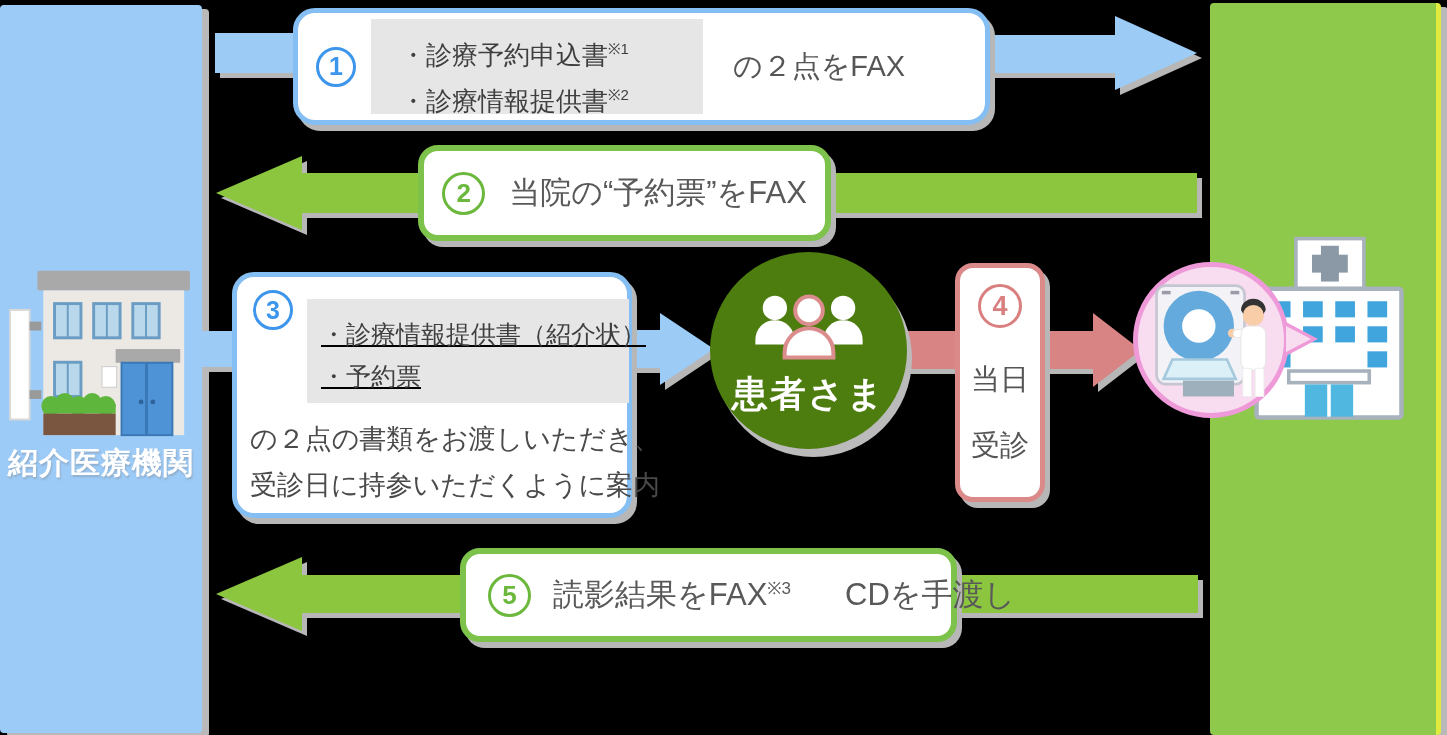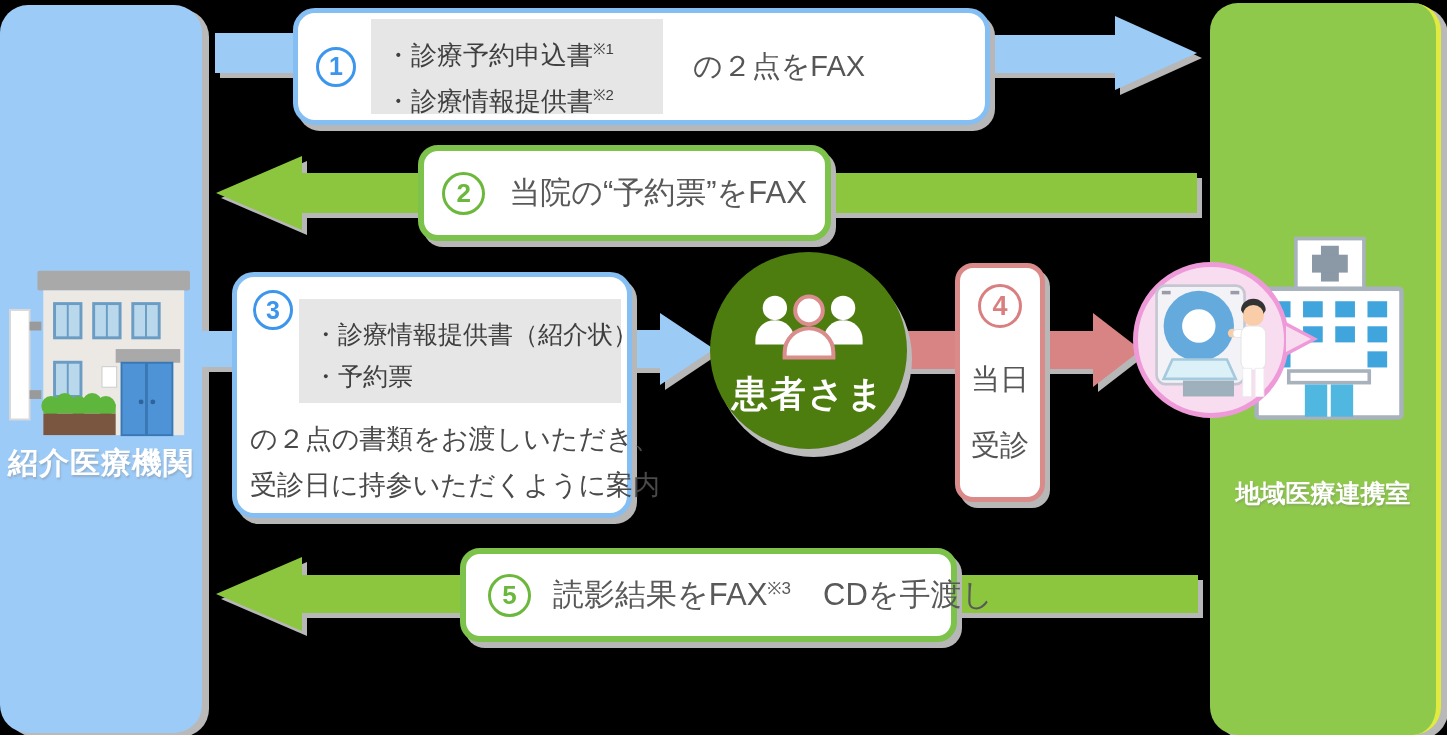--- a/index.html
+++ b/index.html
@@ -1,20 +1,20 @@
 <!DOCTYPE html>
 <html><head>
 <meta charset="utf-8">
 <style>
   html,body{margin:0;padding:0;background:#000;}
   .stage{position:relative;width:1447px;height:735px;background:#000;overflow:hidden;
          font-family:"Liberation Sans",sans-serif;}
 
   
-  .panel{position:absolute;border-radius:28px;box-shadow:7px 4px 0 #b9b9b9;}
+  .panel{position:absolute;border-radius:4px;box-shadow:7px 4px 0 #b9b9b9;}
   .panel.left{left:0;top:5px;width:202px;height:728px;background:#9dcbf7;}
   .panel.right{left:1210px;top:3px;width:226px;height:732px;background:#8fc94c;
                border-right:5px solid #e0ea3f;}
   .panel-label{position:absolute;width:100%;text-align:center;color:#fff;font-weight:700;
                text-shadow:1px 2px 2px rgba(120,120,120,.35);}
   .panel.left .panel-label{top:438px;font-size:30px;letter-spacing:1px;}
   .panel.right .lbl1{top:442px;font-size:25px;}
   .panel.right .lbl2{top:474px;font-size:25px;}
 
   
@@ -37,46 +37,46 @@
   .num.blue{width:40px;height:40px;border:3px solid #3d96ec;color:#3d96ec;font-size:25px;}
   .num.green{width:43px;height:43px;border:3px solid #6cb83c;color:#6cb83c;font-size:26px;}
   .num.pink{width:44px;height:44px;border:3px solid #d97f7f;color:#d97f7f;font-size:27px;}
 
   .graybox{background:#e6e6e6;box-sizing:border-box;}
   .doc-line{font-size:26px;color:#3f3f3f;white-space:nowrap;}
   .doc-line sup{font-size:15px;color:#3f3f3f;}
 
   
   #box1{left:293px;top:8px;width:697px;height:117px;display:flex;align-items:center;padding-left:18px;}
-  #box1 .graybox{margin-left:15px;width:292px;height:95px;padding:10px 12px 0 14px;}
+  #box1 .graybox{margin-left:15px;width:332px;height:95px;padding:10px 12px 0 29px;}
   #box1 .doc-line{line-height:40px;}
   #box1 .suffix{margin-left:30px;font-size:29px;color:#565656;white-space:nowrap;}
 
   
   #box2{left:418px;top:145px;width:413px;height:96px;display:flex;align-items:center;justify-content:center;gap:24px;}
   #box2 .lbl{font-size:31px;color:#595959;white-space:nowrap;}
 
   
   #box3{left:232px;top:272px;width:400px;height:246px;}
   #box3 .num{position:absolute;left:16px;top:13px;}
-  #box3 .graybox{position:absolute;left:62px;top:22px;width:322px;height:104px;padding:14px 0 0 14px;}
+  #box3 .graybox{position:absolute;left:70px;top:22px;width:322px;height:104px;padding:14px 0 0 14px;text-decoration:underline;}
   #box3 .doc-line{font-size:25px;line-height:42px;}
   #box3 .note1{position:absolute;left:13px;top:144px;font-size:27px;color:#4a4a4a;white-space:nowrap;}
   #box3 .note2{position:absolute;left:13px;top:190px;font-size:27px;color:#4a4a4a;white-space:nowrap;}
 
   
   #box4{left:955px;top:263px;width:90px;height:239px;display:flex;flex-direction:column;align-items:center;padding-top:16px;}
   #box4 .v{font-size:29px;color:#555;font-weight:500;}
   #box4 .v1{margin-top:32px;} #box4 .v2{margin-top:26px;}
 
   
   #box5{left:460px;top:548px;width:497px;height:94px;display:flex;align-items:center;padding-left:22px;gap:22px;}
   #box5 .lbl{font-size:31px;color:#595959;white-space:nowrap;}
   #box5 .lbl sup{font-size:17px;}
-  #box5 .lbl .part2{margin-left:32px;text-align:center;}
+  #box5 .lbl .part2{margin-left:54px;text-align:center;}
 
   
   #patient{position:absolute;left:710px;top:252px;width:197px;height:197px;border-radius:50%;
            background:#4d7c0f;box-shadow:5px 8px 0 #bbb;z-index:2;}
   #patient svg{position:absolute;left:34px;top:30px;}
   #patient .plabel{position:absolute;top:118px;width:100%;text-align:center;color:#fff;
                    font-size:36px;font-weight:700;letter-spacing:2px;}
 
   
   #ctwrap{position:absolute;left:1133px;top:262px;width:156px;height:156px;border-radius:50%;
@@ -150,21 +150,20 @@
           <rect x="66" y="100" width="22" height="18"></rect>
           <rect x="102" y="100" width="22" height="18"></rect>
           <rect x="138" y="100" width="22" height="18"></rect>
         <rect x="30" y="128" width="22" height="18"></rect>
           <rect x="138" y="128" width="22" height="18"></rect>
       </g>
       <rect x="50" y="150" width="90" height="13" fill="#ffffff" stroke="#a7b2bd" stroke-width="4"></rect>
       <rect x="68" y="165" width="54" height="36" fill="#4fb7e0"></rect>
       <rect x="93" y="165" width="4" height="36" fill="#ffffff"></rect>
     </svg>
-    <div class="panel-label lbl2">地域医療連携室</div>
   </div>
 
   <div class="shaft blue" style="left:215px;top:33px;width:80px;height:40px"></div>
   <div class="shaft blue" style="left:988px;top:35px;width:128px;height:38px"></div>
   <div class="tri r-blue" style="left:1115px;top:16px"></div>
 
   <div class="stepbox b-blue" id="box1">
     <div class="num blue">1</div>
     <div class="graybox">
       <div class="doc-line"><span>・診療予約申込書</span><sup>※1</sup></div>

